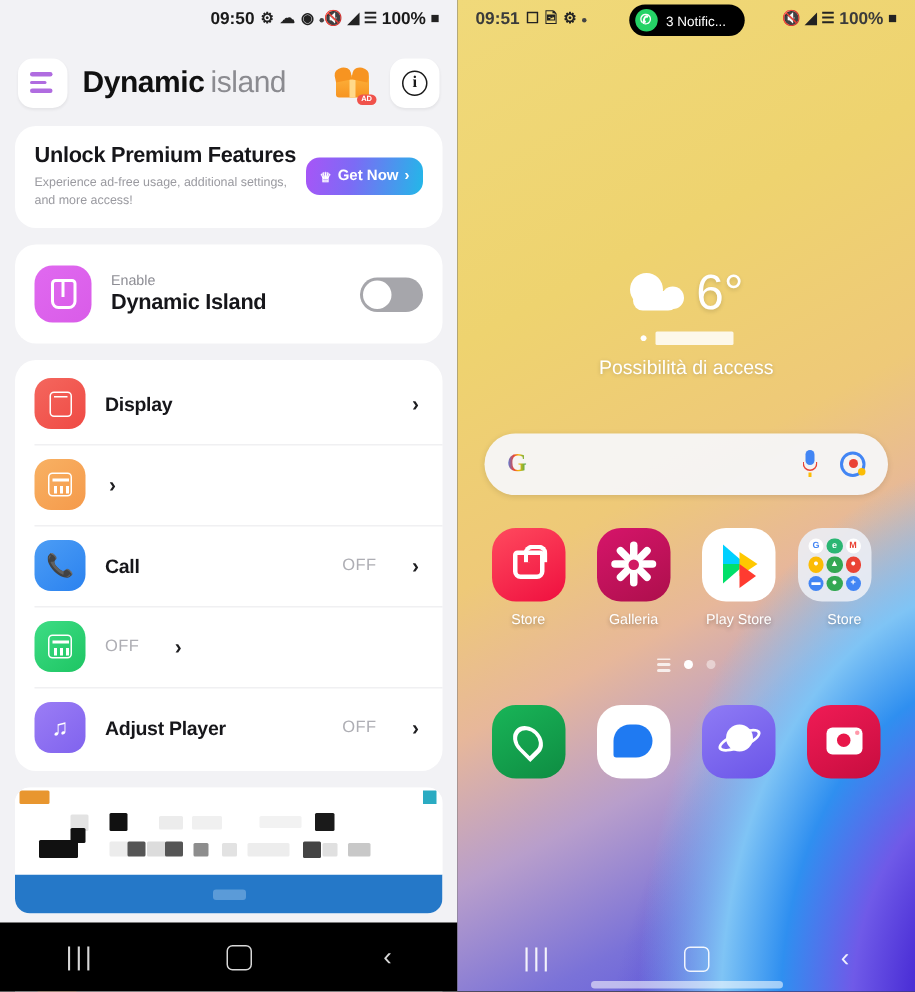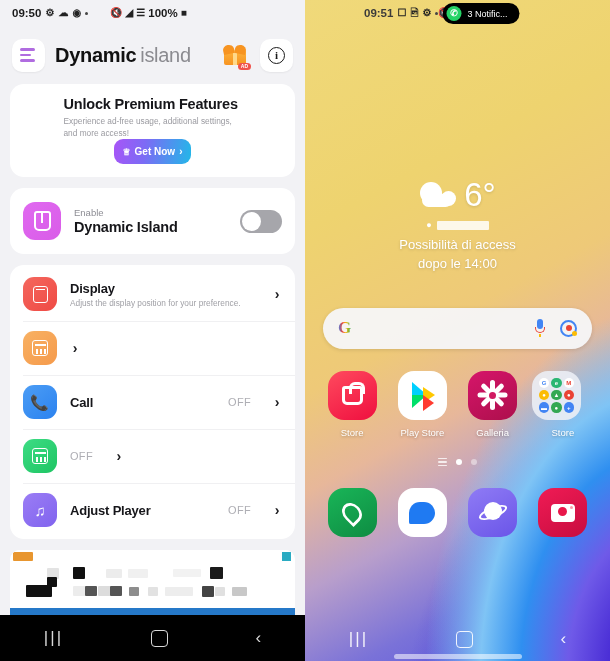--- a/index.html
+++ b/index.html
@@ -5,22 +5,22 @@
   * { margin:0; padding:0; box-sizing:border-box; }
   html,body { width:610px; height:661px; overflow:hidden; background:#000; }
   body { font-family:"Liberation Sans", sans-serif; }
 
   .screens { display:flex; width:610px; height:661px; }
   .phone { width:305px; height:661px; position:relative; overflow:hidden; }
 
   
   .left { background:#f2f2f5; }
   .l-status {
-    height:26px; display:flex; align-items:center; justify-content:flex-start;
-    padding:0 12px; font-size:11.5px; color:#1a1a1a; font-weight:600;gap:22px;
+    height:26px; display:flex; align-items:center; justify-content:flex-end;
+    padding:0 12px; font-size:11.5px; color:#1a1a1a; font-weight:600;
   }
   .l-status .st-left { display:flex; align-items:center; gap:4px; }
   .l-status .st-right { display:flex; align-items:center; gap:3px; font-weight:600; }
   .sico { font-size:10px; line-height:1; color:#222; display:inline-block; }
   .dotmini { width:3px; height:3px; border-radius:50%; background:#444; display:inline-block; }
 
   .l-header {
     height:58px; display:flex; align-items:center; padding:0 12px; gap:10px;
   }
   .menu-btn {
@@ -53,21 +53,21 @@
     width:33px; height:33px; border-radius:10px; background:#fff;
     display:flex; align-items:center; justify-content:center;
     box-shadow:0 1px 2px rgba(0,0,0,.06);
   }
   .info-circle {
     width:17px; height:17px; border:1.6px solid #1a1a1a; border-radius:50%;
     display:flex; align-items:center; justify-content:center;
     font-size:11px; font-weight:bold; font-family:"Liberation Serif", serif; color:#1a1a1a;
   }
 
-  .card { background:#fff; border-radius:14px; margin:0 10px 11px;flex-direction:column; }
+  .card { background:#fff; border-radius:14px; margin:0 10px 11px; }
 
   .premium { padding:12px 13px 13px; display:flex; align-items:center; }
   .premium .ptext { flex:1; }
   .premium h3 { font-size:14.5px; font-weight:bold; color:#16161a; letter-spacing:-.2px; }
   .premium p { font-size:8.3px; color:#9a9aa0; line-height:1.45; margin-top:3px; max-width:178px;}
   .getnow {
     background:linear-gradient(100deg,#a855f7 0%, #7c6bf5 40%, #22b8e8 100%);
     color:#fff; font-size:10px; font-weight:bold; border-radius:9px;
     padding:7px 9px; display:flex; align-items:center; gap:4px; white-space:nowrap;
   }
@@ -128,22 +128,22 @@
   .nav-back { color:#d8d8d8; font-size:17px; }
 
   
   .right {
     background:
       radial-gradient(ellipse 130% 90% at 120% 102%, #4b2fd6 0%, #4b2fd6 16%, #6f5ae8 26%, #2f8ff0 38%, #7fc4f5 48%, transparent 62%),
       radial-gradient(ellipse 150% 110% at 108% 118%, #2b1fb0 0%, #3a2fd0 20%, transparent 52%),
       linear-gradient(152deg, #f0d97a 0%, #eed36f 28%, #eec978 48%, #e7b79a 60%, #b89ecb 72%, #7a72d8 84%, #4f4ae0 100%);
   }
   .r-status {
-    height:26px; display:flex; align-items:center; justify-content:flex-start;
-    padding:0 12px; font-size:11.5px; color:#3b3b3b; font-weight:600; position:relative;margin-left:47px;
+    height:26px; display:flex; align-items:center; justify-content:space-between;
+    padding:0 12px; font-size:11.5px; color:#3b3b3b; font-weight:600; position:relative;
   }
   .r-status .st-left{ display:flex; align-items:center; gap:4px; }
   .r-status .st-right{ display:flex; align-items:center; gap:3px; }
   .island {
     position:absolute; left:50%; transform:translateX(-50%); top:3px;
     height:21px; background:#000; border-radius:12px; display:flex; align-items:center;
     gap:6px; padding:0 12px 0 4px;
   }
   .wa-ico { width:15px; height:15px; border-radius:50%; background:#25d366; display:flex; align-items:center; justify-content:center; }
   .wa-ico span { color:#fff; font-size:9px; line-height:1; }
@@ -293,21 +293,20 @@
     </div>
 
     <div class="card list">
 
       <div class="l-item">
         <div class="li-ico" style="background:linear-gradient(140deg,#f4675e,#ef4a44)">
           <div class="ico-rect"></div>
         </div>
         <div class="li-body">
           <div class="li-title">Display</div>
-          <div class="li-sub">Adjust the display position for your preference.</div>
         </div>
         <div class="chev">›</div>
       </div>
 
       <div class="l-item">
         <div class="li-ico" style="background:linear-gradient(140deg,#f8b163,#f59a4b)">
           <div class="ico-rect2"></div>
         </div>
         <div class="chev">›</div>
       </div>
@@ -421,70 +420,69 @@
           <div class="c3"></div>
         </div>
         <div class="temp">6°</div>
       </div>
       <div class="w-loc">
         <span class="pin">●</span>
         <span class="loc-blur"></span>
       </div>
       <div class="w-desc">
         <div>Possibilità di access</div>
-        <div>dopo le 14:00</div>
       </div>
     </div>
 
     <div class="searchbar">
       <div class="glogo">G</div>
       <div class="sb-spacer" placeholder=""></div>
       <div class="mic">
         <div class="m1"></div>
         <div class="m2"></div>
         <div class="m3"></div>
       </div>
       <div class="lens"></div>
     </div>
 
     <div class="approw">
       <div class="app">
         <div class="app-ico" style="background:linear-gradient(150deg,#ff4a5e,#ef0f3f)">
           <div class="bag"></div>
         </div>
         <div class="app-lbl">Store</div>
-      </div>
-      <div class="app">
-        <div class="app-ico" style="background:#fff">
-          <div class="play">
-            <div class="t1"></div>
-            <div class="t2"></div>
-            <div class="t3"></div>
-            <div class="t4"></div>
-          </div>
-        </div>
-        <div class="app-lbl">Play Store</div>
       </div>
       <div class="app">
         <div class="app-ico" style="background:linear-gradient(150deg,#d6156a,#ad0f4c)">
           <div class="flower">
             <i style="transform:rotate(0deg)"></i>
             <i style="transform:rotate(45deg)"></i>
             <i style="transform:rotate(90deg)"></i>
             <i style="transform:rotate(135deg)"></i>
             <i style="transform:rotate(180deg)"></i>
             <i style="transform:rotate(225deg)"></i>
             <i style="transform:rotate(270deg)"></i>
             <i style="transform:rotate(315deg)"></i>
             <span class="ctr"></span>
           </div>
         </div>
         <div class="app-lbl">Galleria</div>
       </div>
       <div class="app">
+        <div class="app-ico" style="background:#fff">
+          <div class="play">
+            <div class="t1"></div>
+            <div class="t2"></div>
+            <div class="t3"></div>
+            <div class="t4"></div>
+          </div>
+        </div>
+        <div class="app-lbl">Play Store</div>
+      </div>
+      <div class="app">
         <div class="gfolder">
           <span class="gf" style="background:#fff;color:#4285f4">G</span>
           <span class="gf" style="background:#2bb673">e</span>
           <span class="gf" style="background:#fff;color:#ea4335">M</span>
           <span class="gf" style="background:#fbbc05">●</span>
           <span class="gf" style="background:#34a853">▲</span>
           <span class="gf" style="background:#ea4335">●</span>
           <span class="gf" style="background:#4285f4">▬</span>
           <span class="gf" style="background:#34a853">●</span>
           <span class="gf" style="background:#4285f4">+</span>

